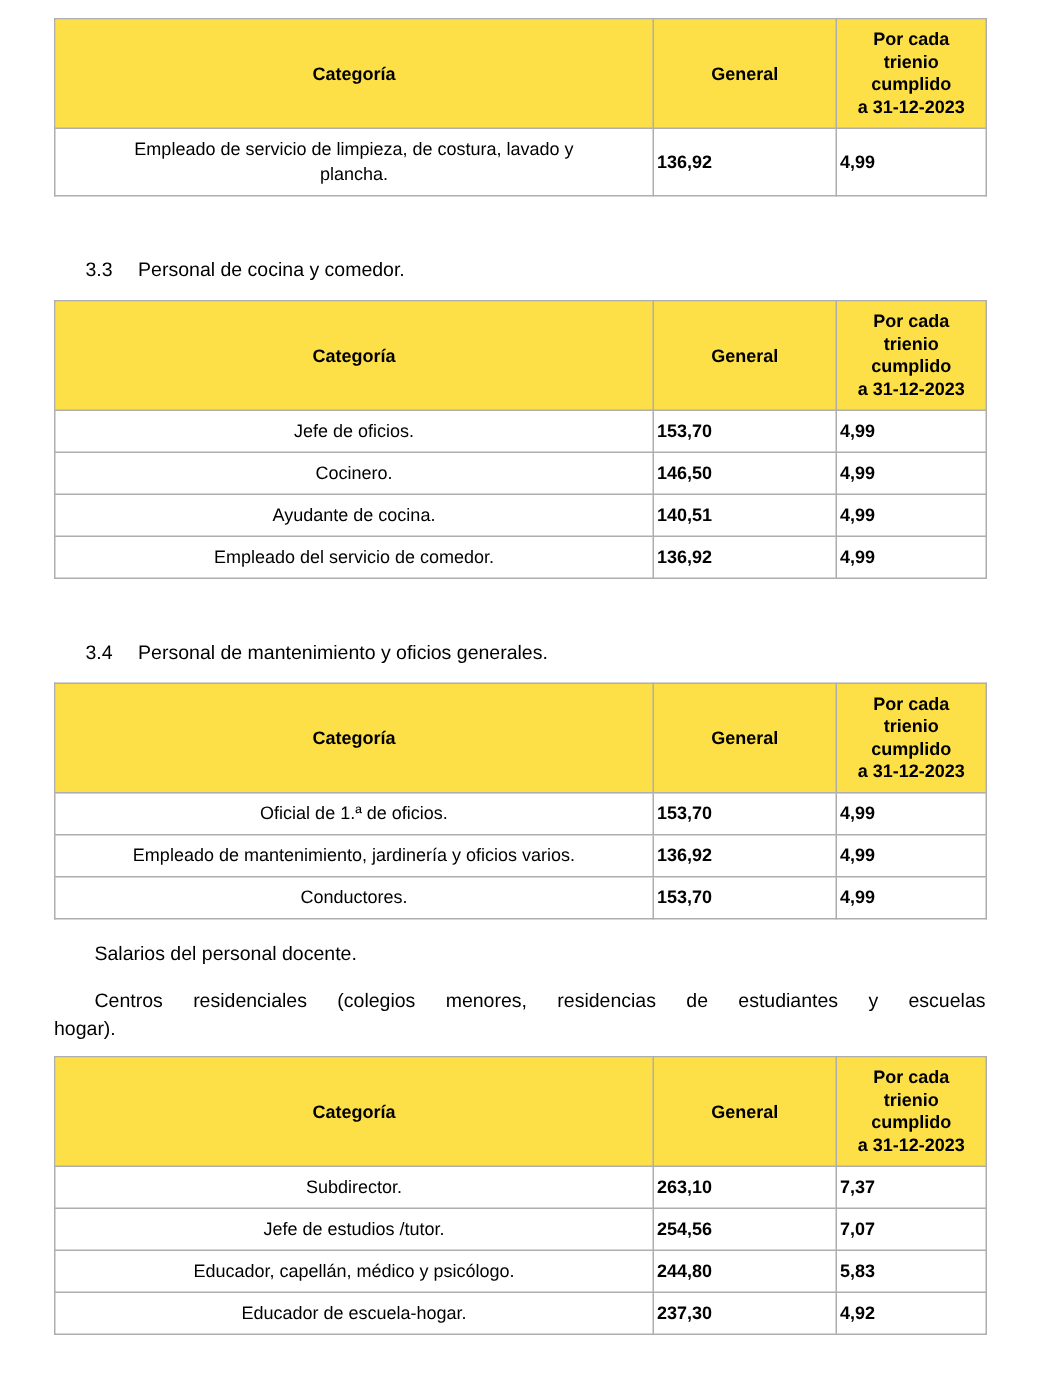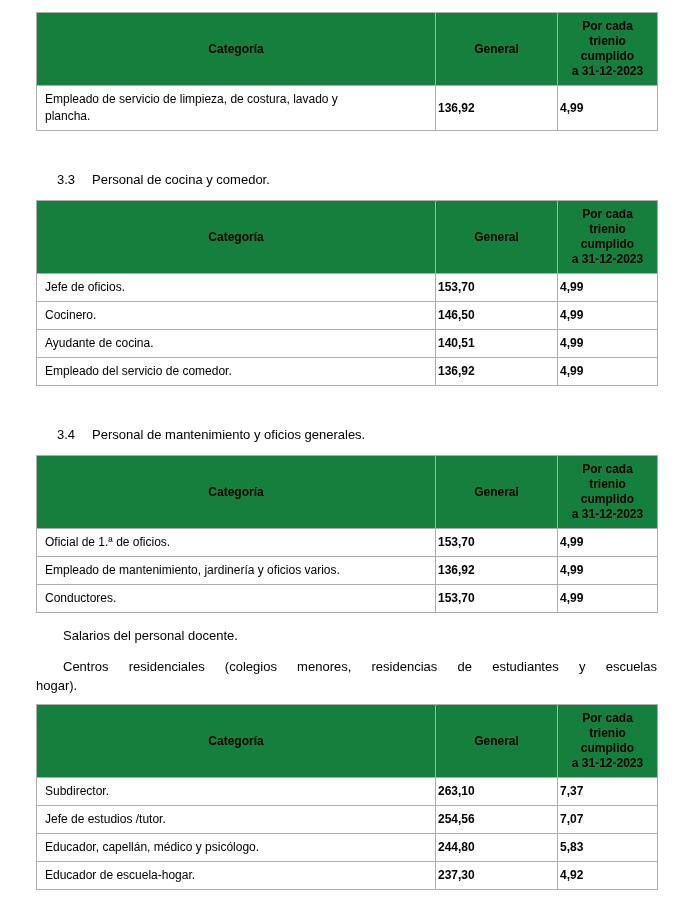--- a/index.html
+++ b/index.html
@@ -19,37 +19,38 @@
     border-collapse: collapse;
     table-layout: fixed;
     width: 621px;
     font-size: 12px;
   }
   table.doc-table col.c1 { width: 399px; }
   table.doc-table col.c2 { width: 122px; }
   table.doc-table col.c3 { width: 100px; }
 
   table.doc-table th {
-    background: #15803d;
+    background: #fde047;
     border: 1px solid #aeaeae;
     font-weight: bold;
     font-size: 12px;
     line-height: 15px;
     text-align: center;
     vertical-align: middle;
     padding: 6px 4px;
   }
   table.doc-table th.th-cat { height: 60px; }
 
   table.doc-table td {
     border: 1px solid #aeaeae;
     vertical-align: middle;
     line-height: 17px;
     padding: 5px 8px;
     background: #ffffff;
+    text-align: center;
   }
   table.doc-table td.num { text-align: left; padding: 5px 2px; font-weight: bold; }
   .pre { white-space: pre-line; }
 
   .heading {
     margin: 40px 0 11px 0;
     padding-left: 21px;
     font-size: 13px;
     line-height: 18px;
   }

